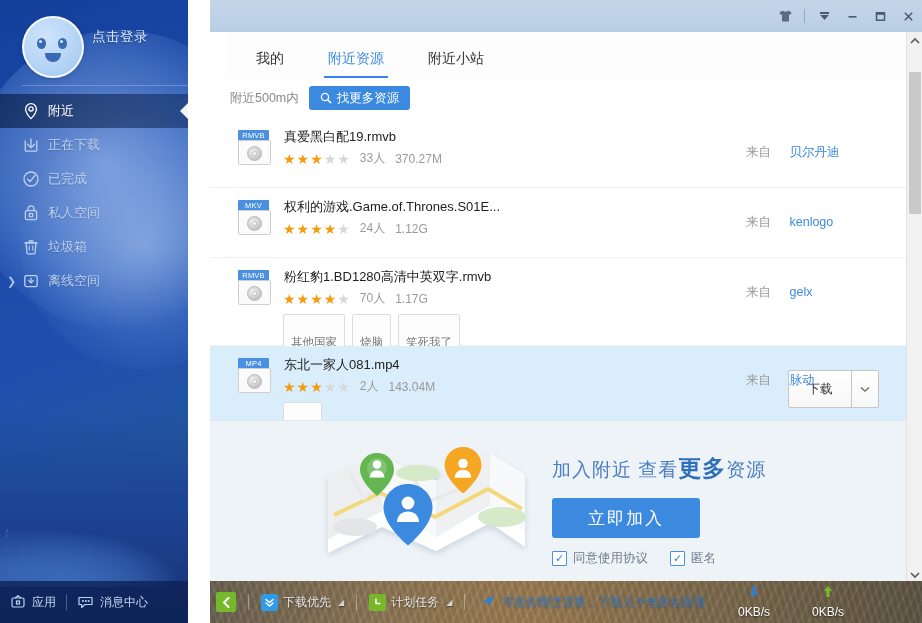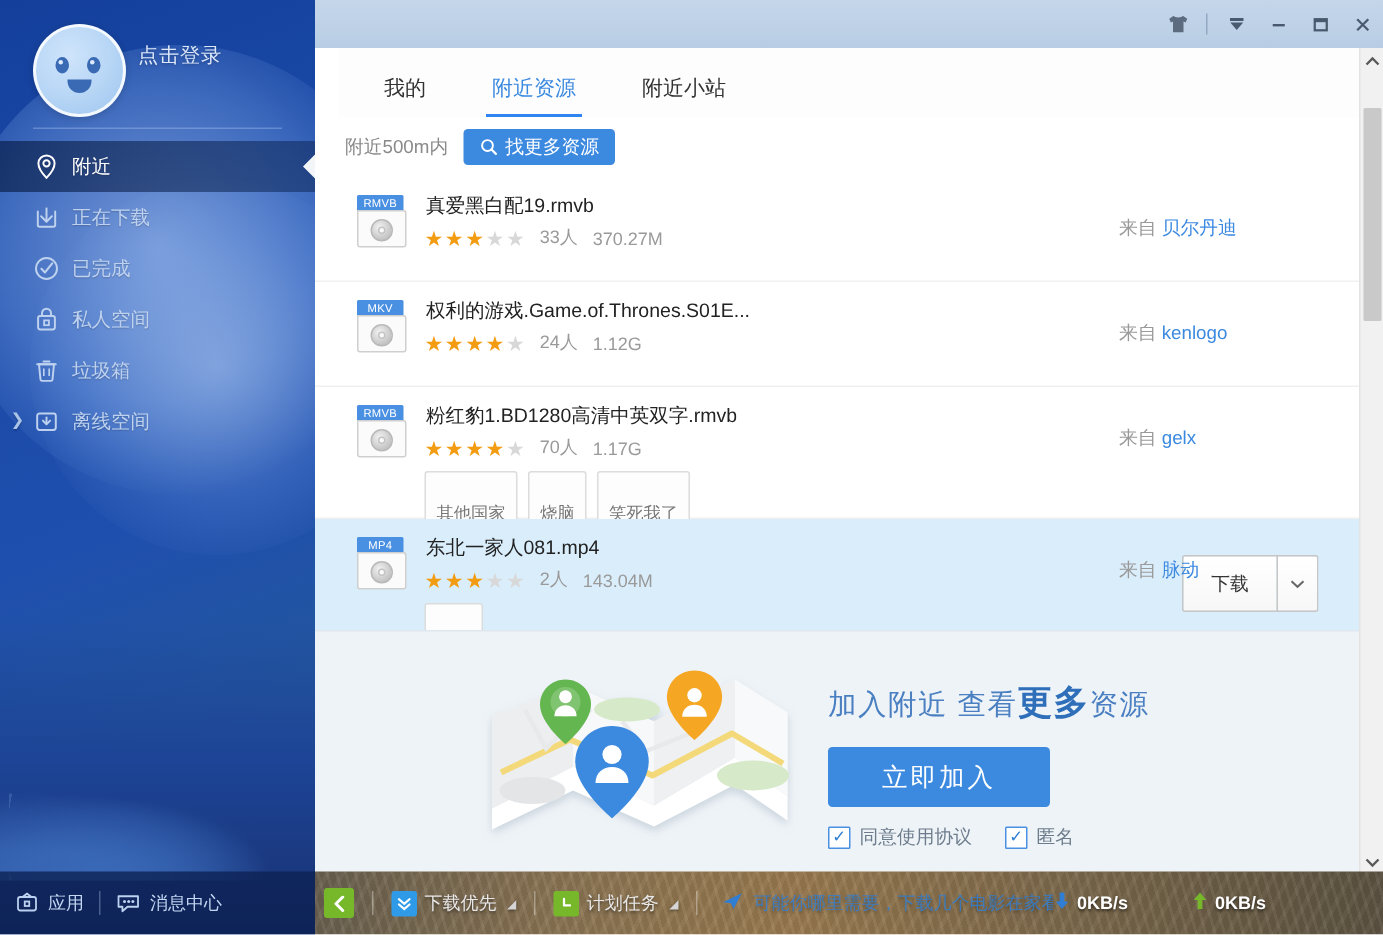--- a/index.html
+++ b/index.html
@@ -6,21 +6,21 @@
   body{
     width:922px;height:623px;overflow:hidden;
     font-family:"Liberation Sans","DejaVu Sans",sans-serif;
     font-size:12px;color:#333;background:#fff;
     -webkit-font-smoothing:antialiased;
   }
   .app{position:relative;width:922px;height:623px;overflow:hidden;}
 
   
   .sidebar{
-    position:absolute;left:0;top:0;width:210px;height:623px;
+    position:absolute;left:0;top:0;width:188px;height:623px;
     background:linear-gradient(160deg,#14409c 0%,#1b4aa8 30%,#1f4fae 55%,#23569f 75%,#2a5a8f 100%);
     overflow:hidden;
   }
   .sb-glow{
     position:absolute;border-radius:50%;pointer-events:none;
   }
   .glow1{left:-30px;top:30px;width:300px;height:300px;
     background:radial-gradient(circle at 45% 45%, rgba(190,215,255,.55) 0%, rgba(150,190,250,.30) 45%, rgba(120,170,245,0) 72%);}
   .glow2{left:20px;top:120px;width:250px;height:250px;
     background:radial-gradient(circle at 50% 50%, rgba(210,230,255,.40) 0%, rgba(160,200,255,.15) 50%, rgba(140,190,255,0) 75%);}
@@ -173,21 +173,21 @@
   .star.off{color:#d8d8d8;}
   .fstat{color:#9a9a9a;font-size:12px;margin-left:7px;}
   .tags{position:absolute;left:73px;top:56px;display:flex;gap:7px;}
   .tag-chip{
     border:1px solid #dcdcdc;background:#fdfdfd;color:#777;border-radius:2px;
     padding:20px 7px;font-size:11.5px;cursor:pointer;
   }
   .source{
     position:absolute;right:0;top:26px;width:160px;font-size:12.5px;color:#9a9a9a;
   }
-  .source .who{color:#3c8ae0;cursor:pointer;}
+  .source .who{color:#3c8ae0;cursor:pointer;margin-left:15px;}
   .dlgroup{
     position:absolute;left:578px;top:24px;display:flex;height:38px;
   }
   .dlgroup .b1{
     width:62px;border:1px solid #c6c6c6;background:linear-gradient(#fff,#f7f7f7);
     display:flex;align-items:center;justify-content:center;font-size:12.5px;color:#333;
     cursor:pointer;border-radius:2px 0 0 2px;
   }
   .dlgroup .b2{
     width:26px;border:1px solid #c6c6c6;border-left:none;background:linear-gradient(#fff,#f7f7f7);
@@ -257,21 +257,21 @@
   .sq.green{background:#76b82a;}
   .mini-caret{font-size:8px;color:#d5d5d5;margin-left:2px;}
   .marquee{
     flex:1;min-width:0;display:flex;align-items:center;gap:6px;margin-left:4px;overflow:hidden;
   }
   .marquee .adtxt{
     color:#2f7ed4;font-size:12px;white-space:nowrap;opacity:.82;
     text-shadow:0 1px 2px rgba(0,0,0,.35);cursor:pointer;
   }
   .spd{display:flex;align-items:center;gap:4px;color:#fff;font-size:12px;
-    text-shadow:0 1px 2px rgba(0,0,0,.6);font-weight:bold;}
+    text-shadow:0 1px 2px rgba(0,0,0,.6);font-weight:normal;flex-direction:column;}
   .arrow-dn{color:#2f7ed4;font-size:13px;}
   .arrow-up{color:#76b82a;font-size:13px;}
   .spd.down{margin-right:42px;}
   .spd.up{margin-right:78px;}
 </style>
 </head>
 <body>
 
 <div class="app">
 

